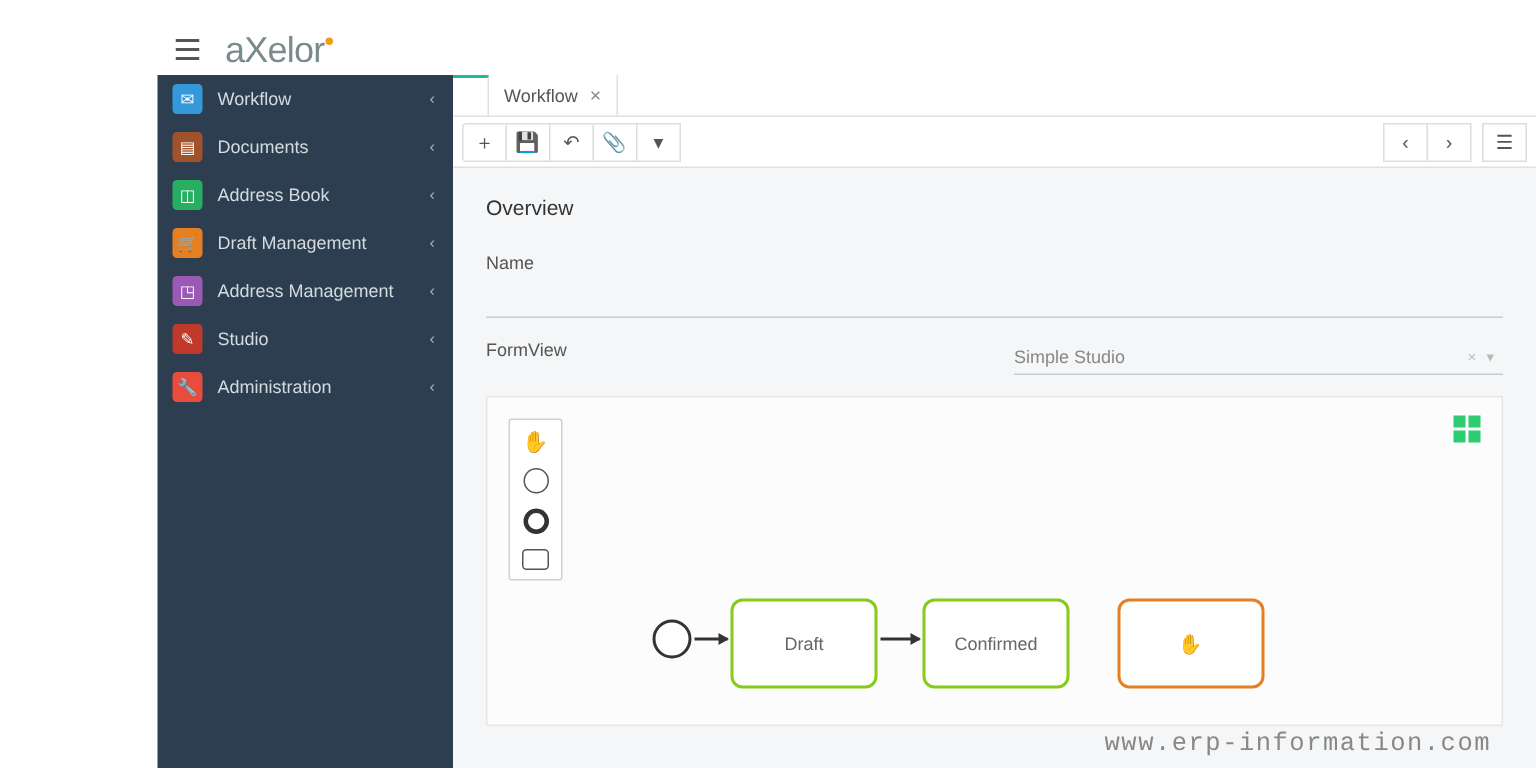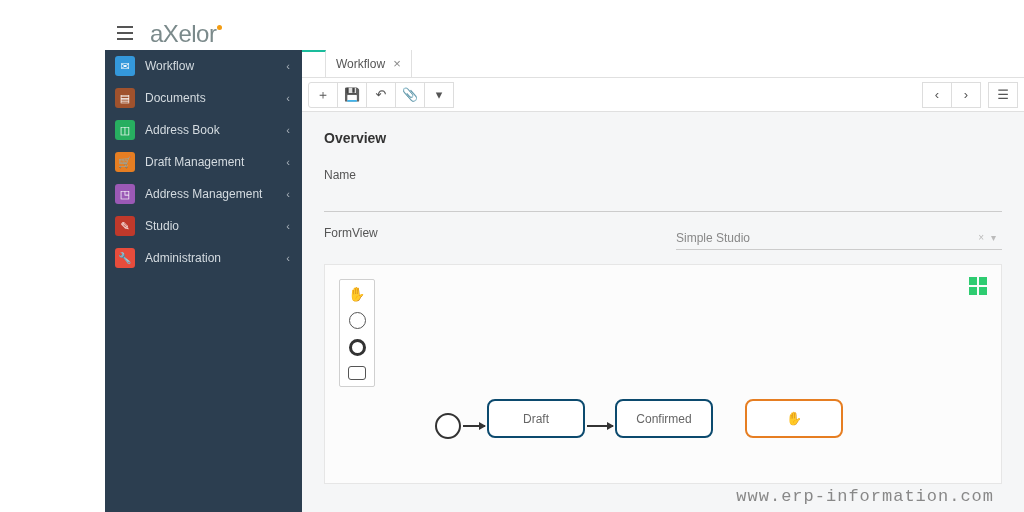--- a/index.html
+++ b/index.html
@@ -16,40 +16,40 @@
   .main { flex: 1; display: flex; flex-direction: column; background: #f5f6f7; margin-top: 50px; }
   .tabbar { display:flex; background:#fff; border-bottom:1px solid #e0e0e0; height:28px; align-items:flex-end;}
   .tabstart { width:24px; height:100%; border-top:2px solid #1abc9c; border-right:1px solid #e0e0e0;}
   .tab { padding: 4px 10px; font-size:12px; color:#555; border-right:1px solid #e0e0e0; height:100%; display:flex; align-items:center; gap:8px; }
   .tab .close { font-size:13px; color:#888; cursor:pointer; }
   .toolbar { display:flex; background:#fff; border-bottom:1px solid #e0e0e0; height:34px; align-items:center; padding:0 6px; gap:0; }
   .tbtn { width:30px; height:26px; border:1px solid #ddd; background:#fff; display:flex; align-items:center; justify-content:center; font-size:13px; color:#555; cursor:pointer; margin-left:-1px;}
   .tbtn:first-child{ margin-left:0; border-radius:3px 0 0 3px;}
   .tspace { flex:1; }
   .content { padding: 18px 22px; }
-  .over-title { font-size:14px; font-weight:700; color:#333; margin-bottom:22px; }
+  .over-title { font-size:14px; font-weight:400; color:#333; margin-bottom:22px; }
   .fields { display:flex; gap:26px; margin-bottom:14px;}
   .fcol { flex:1; }
   .flabel { font-size:12px; color:#555; margin-bottom:6px; display:block;}
   .finput { width:100%; height:24px; border:none; border-bottom:1px solid #ccc; background:transparent; font-size:12px; padding:2px 0;}
   .fmock { width:100%; height:24px; border-bottom:1px solid #ccc; font-size:12px; color:#888; display:flex; align-items:center; position:relative;}
   .fmock .srch { position:absolute; right:4px; color:#bbb; }
   .fmock .dd { position:absolute; right:4px; color:#bbb; font-size:10px; letter-spacing:2px;}
   .canvas { margin-top:10px; background:#fcfcfc; border:1px solid #e6e6e6; position:relative; height:220px; }
   .palette { position:absolute; left:14px; top:14px; width:36px; background:#fff; border:1px solid #d0d0d0; border-radius:2px; padding:6px 0; display:flex; flex-direction:column; align-items:center; gap:10px;}
   .pal-hand { font-size:14px; color:#888;}
   .pal-circle-thin { width:17px; height:17px; border:1.5px solid #555; border-radius:50%;}
   .pal-circle-thick { width:17px; height:17px; border:3.5px solid #333; border-radius:50%;}
   .pal-rect { width:18px; height:14px; border:1.5px solid #555; border-radius:3px;}
   .greensq { position:absolute; right:14px; top:12px; width:18px; height:18px; }
   .greensq div{ position:absolute; width:8px; height:8px; background:#2ecc71;}
   .wfnode-start { position:absolute; left:110px; top:148px; width:26px; height:26px; border:2px solid #333; border-radius:50%; background:#fff;}
   .wfarrow { position:absolute; height:2px; background:#333; top:160px;}
   .wfarrow::after{ content:''; position:absolute; right:-1px; top:-3px; border-left:7px solid #333; border-top:4px solid transparent; border-bottom:4px solid transparent;}
-  .wfbox { position:absolute; width:98px; height:39px; border:2px solid #0c4a6e; border-radius:8px; background:#fff; display:flex; align-items:center; justify-content:center; font-size:12px; color:#666; top:134px;}
+  .wfbox { position:absolute; width:98px; height:60px; border:2px solid #84cc16; border-radius:8px; background:#fff; display:flex; align-items:center; justify-content:center; font-size:12px; color:#666; top:134px;}
   .wfbox.sel { border-color:#e67e22; }
   .watermark { position:absolute; right:30px; bottom:6px; color:#888; font-size:17px; font-family: 'Courier New', monospace; letter-spacing:1px;}
 </style>
 </head>
 <body>
 
 <div class="hamburger">
   <svg width="16" height="14">
       <line x1="0" y1="1" x2="16" y2="1" stroke="#555" stroke-width="2"></line>
       <line x1="0" y1="7" x2="16" y2="7" stroke="#555" stroke-width="2"></line>

